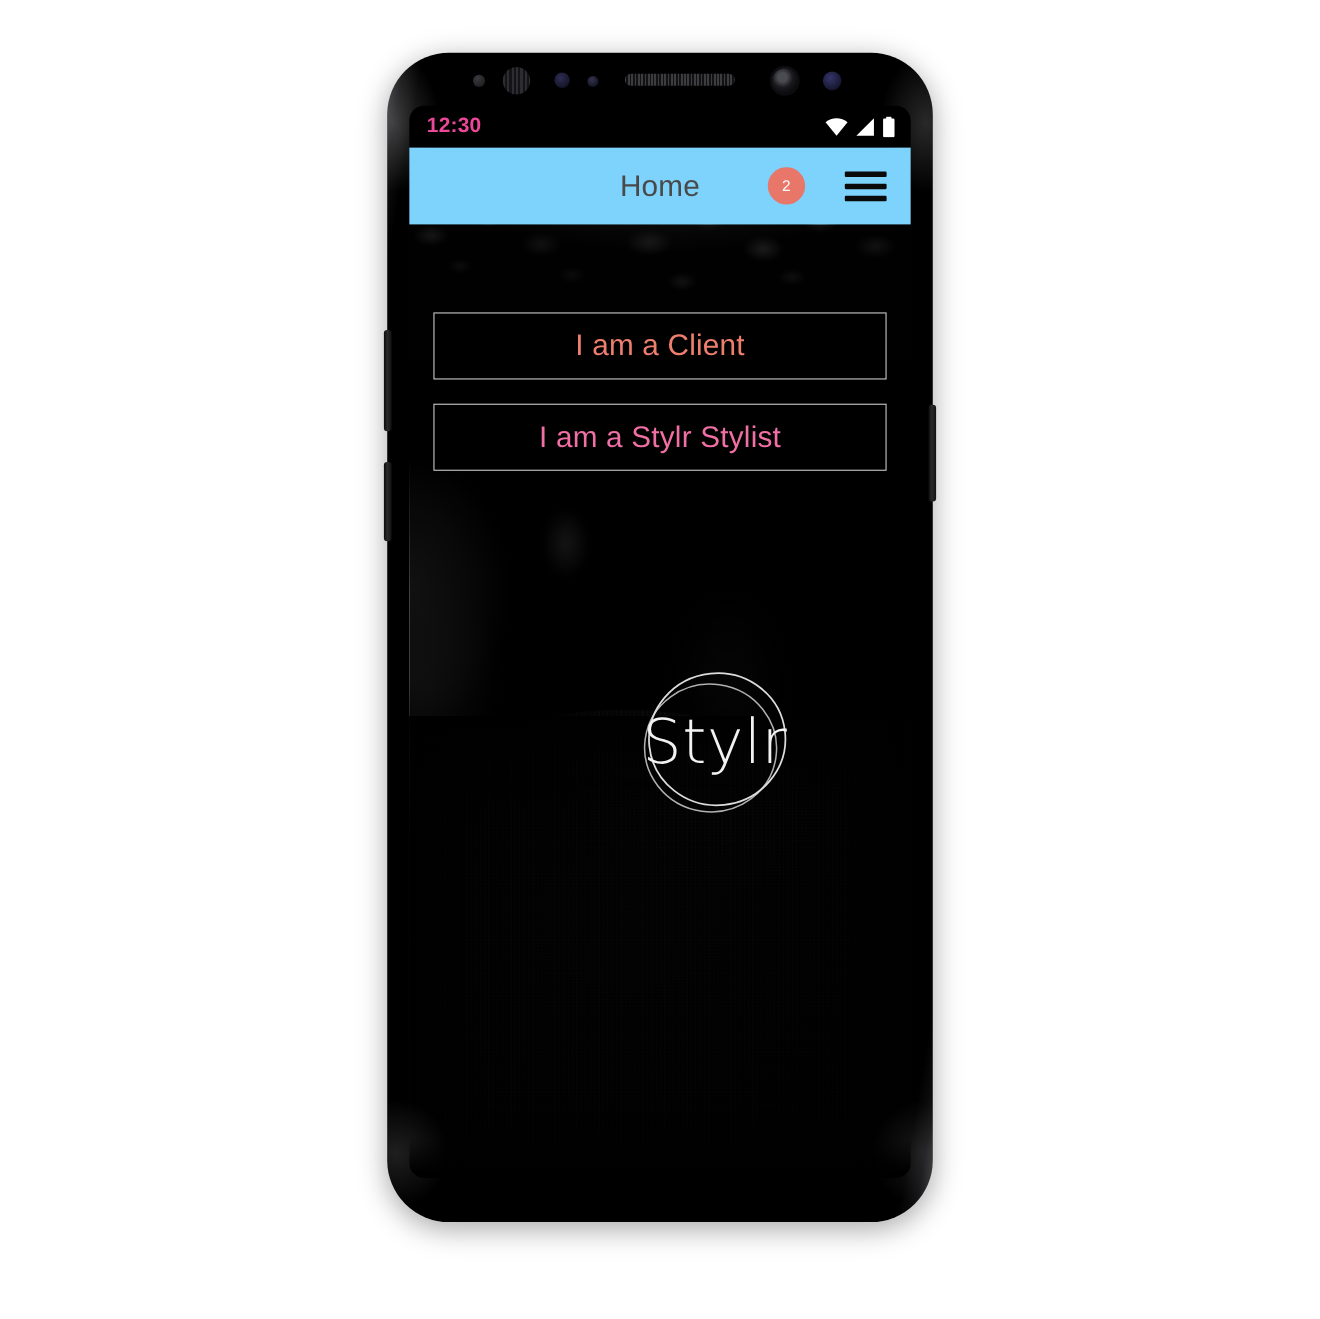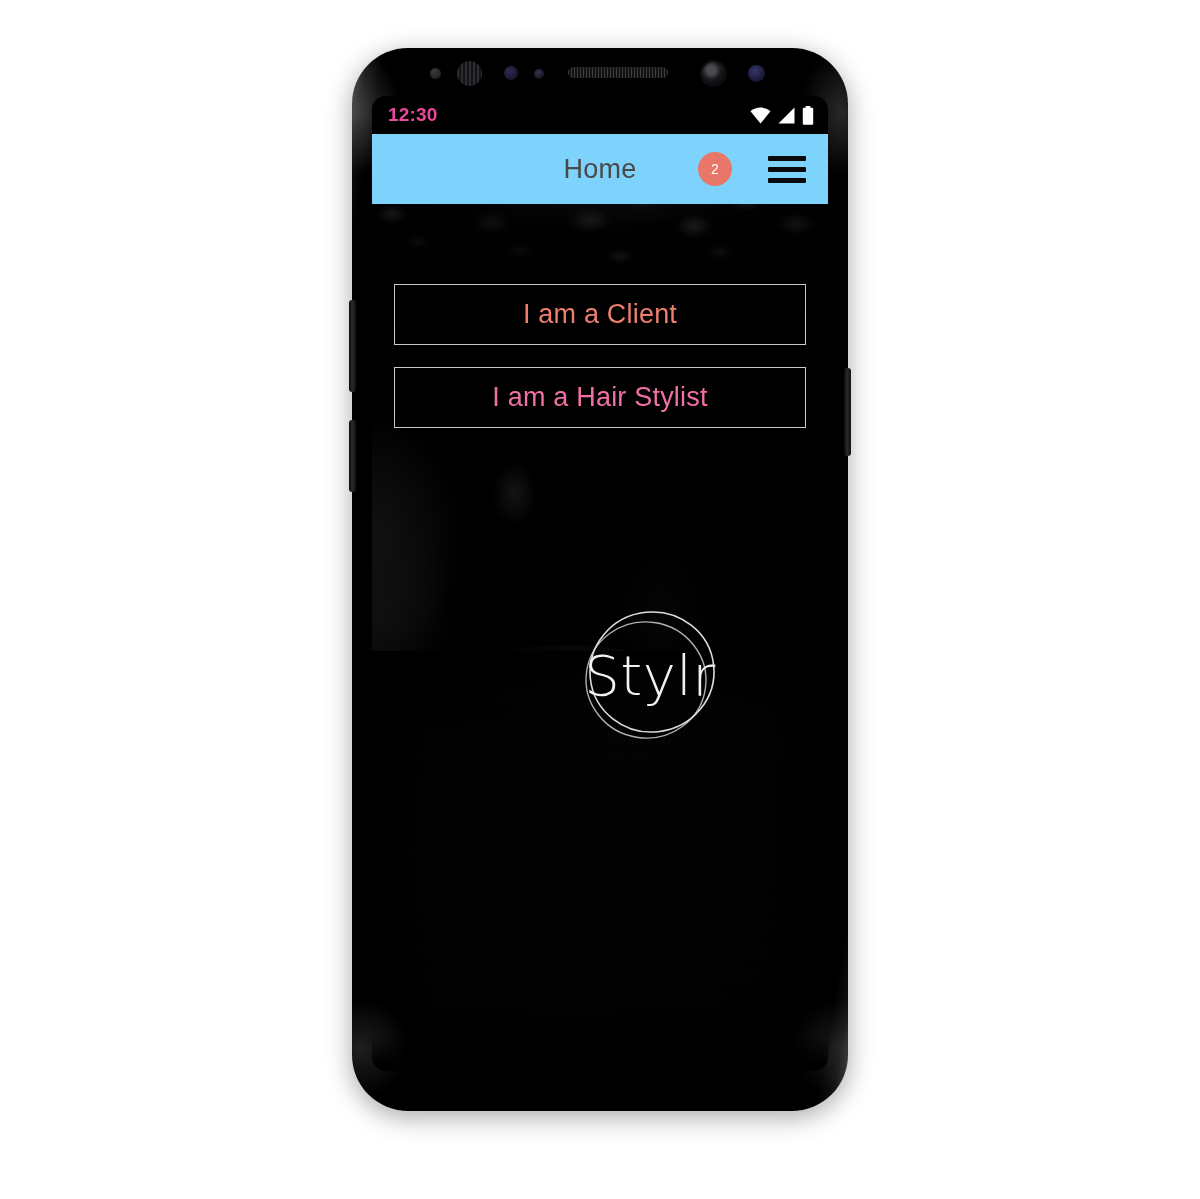--- a/index.html
+++ b/index.html
@@ -386,21 +386,21 @@
         <div class="sweater">
           <div class="sweater-collar"></div>
           <div class="sweater-top-shadow"></div>
           <div class="sweater-vignette"></div>
         </div>
         <div class="hero-darken"></div>
       </div>
 
       <div class="choices">
         <div class="choice-btn choice-client">I am a Client</div>
-        <div class="choice-btn choice-stylist">I am a Hair Stylist</div>
+        <div class="choice-btn choice-stylist">I am a Stylr Stylist</div>
       </div>
 
       <div class="logo-wrap">
         <svg width="140" height="140" viewBox="0 0 140 140">
           <ellipse cx="72" cy="66" rx="62" ry="60" fill="none" stroke="#e8e8e8" stroke-width="1.6" transform="rotate(-6 72 66)" opacity="0.95"></ellipse>
           <ellipse cx="66" cy="74" rx="60" ry="58" fill="none" stroke="#dcdcdc" stroke-width="1.4" transform="rotate(8 66 74)" opacity="0.8"></ellipse>
         </svg>
         <div class="logo-text">Stylr</div>
       </div>
 

